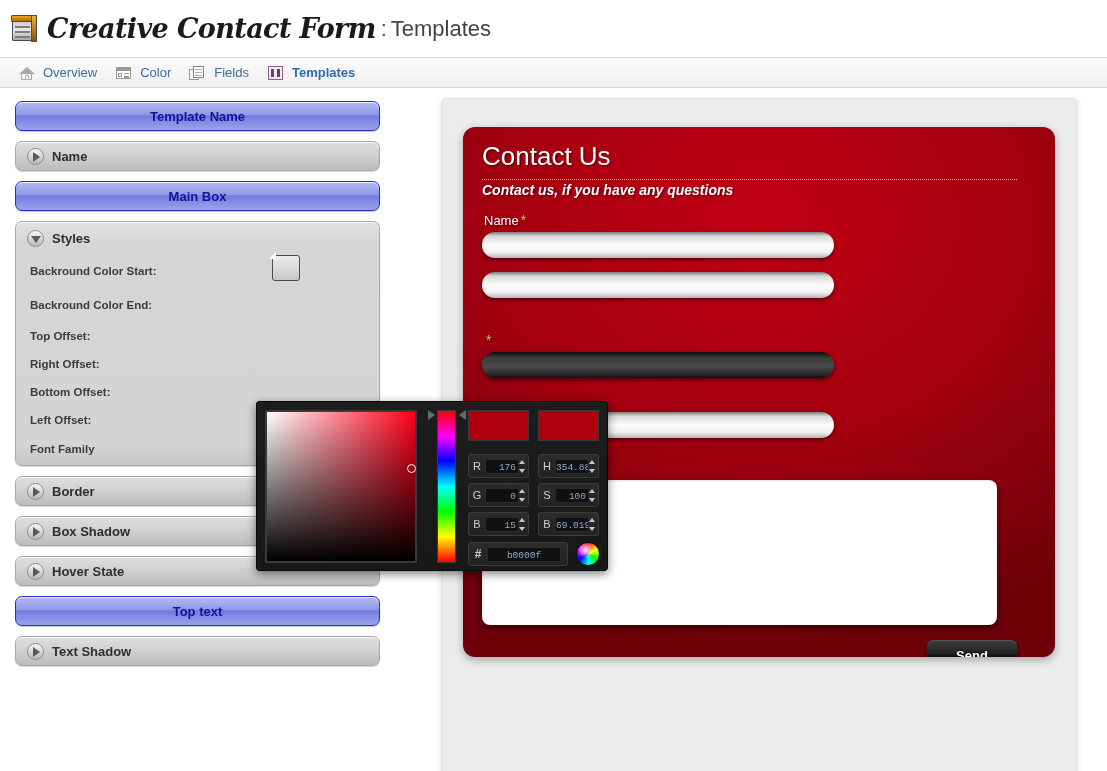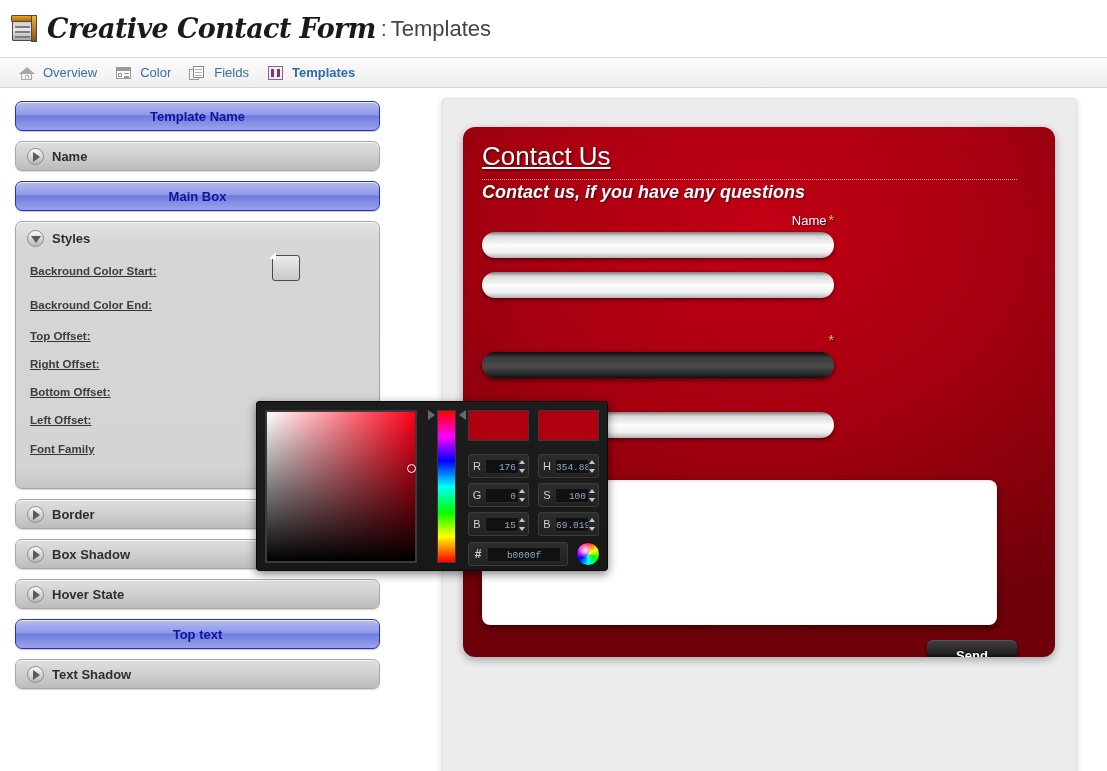--- a/index.html
+++ b/index.html
@@ -228,21 +228,21 @@
   .accordion-head {
     height: 28px;
     display: flex;
     align-items: center;
     padding-left: 11px;
     cursor: pointer;
     box-sizing: border-box;
   }
   .accordion.open {
     background: linear-gradient(to bottom, #e2e2e2 0%, #d6d6d6 8%, #d4d4d4 92%, #c6c6c6 100%);
-    padding-bottom: 24px;
+    padding-bottom: 1px;
   }
   .accordion.open .accordion-head { height: 32px; }
   .acc-arrow {
     width: 17px; height: 17px;
     border-radius: 50%;
     background: linear-gradient(to bottom, #fafafa 0%, #b8b8b8 100%);
     border: 1px solid #8c8c8c;
     margin-right: 8px;
     position: relative;
     flex: 0 0 auto;
@@ -268,21 +268,20 @@
     font-size: 13px;
     font-weight: bold;
     color: #2e2e2e;
   }
   .acc-body { padding: 0 14px 0 14px; }
   .field-row {
     display: flex;
     align-items: center;
     height: 28px;
     position: relative;
-    text-decoration: underline;
   }
   .field-label {
     font-size: 11.5px;
     font-weight: bold;
     color: #3c3c3c;
     flex: 0 0 auto;
   }
   .color-swatch-btn {
     position: absolute;
     left: 242px;
@@ -348,44 +347,42 @@
     overflow: hidden;
   }
   #form-title {
     position: absolute;
     left: 19px;
     top: 14px;
     font-size: 26px;
     color: #ffffff;
     text-shadow: 1px 1px 2px rgba(0,0,0,0.6);
     letter-spacing: 0px;
-    text-decoration: underline;
   }
   #title-divider {
     position: absolute;
     left: 19px;
     top: 52px;
     right: 38px;
     border-top: 1px dotted rgba(255,255,255,0.65);
   }
   #form-subtitle {
     position: absolute;
     left: 19px;
     top: 55px;
-    font-size: 18px;
+    font-size: 14px;
     font-style: italic;
     font-weight: bold;
     color: #ffffff;
     text-shadow: 1px 1px 2px rgba(0,0,0,0.55);
   }
   .form-field {
     position: absolute;
     left: 19px;
     width: 352px;
-    text-align: right;
   }
   .form-field .fl {
     font-size: 13px;
     color: #ffffff;
     text-shadow: 1px 1px 2px rgba(0,0,0,0.6);
     display: block;
     margin-bottom: 4px;
     margin-left: 2px;
   }
   .form-field .req {

